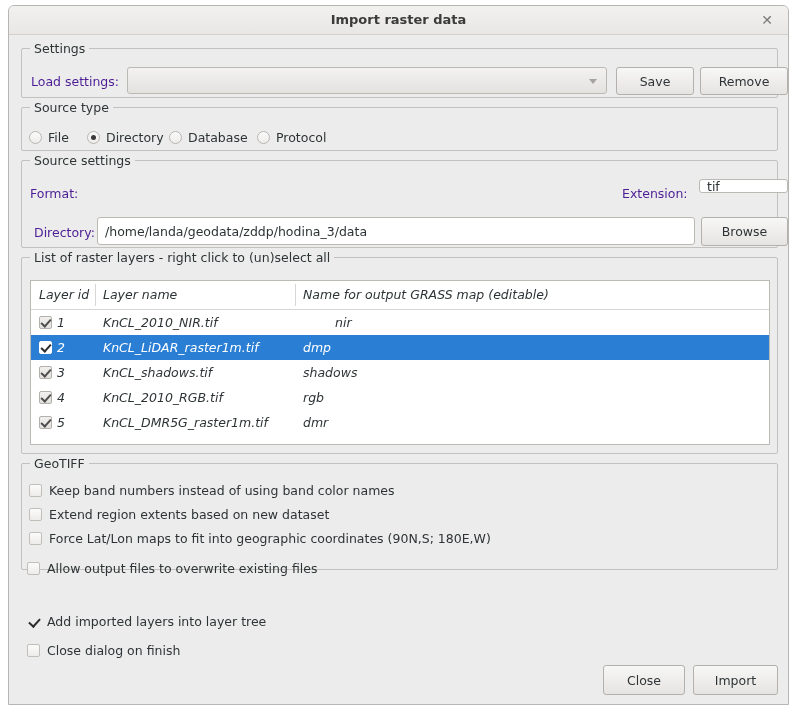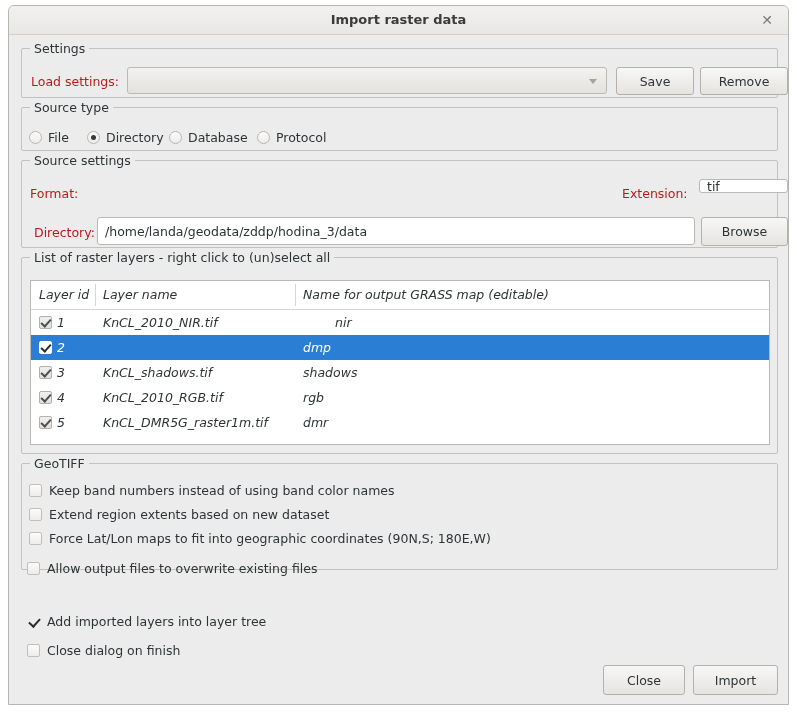--- a/index.html
+++ b/index.html
@@ -75,21 +75,21 @@
     background: #ececec;
     font-size: 12.5px;
     color: #2e3436;
     white-space: nowrap;
   }
 
   
   .lbl {
     position: absolute;
     font-size: 12.5px;
-    color: #b91c1c;
+    color: #4c1d95;
     white-space: nowrap;
   }
 
   .btn {
     position: absolute;
     box-sizing: border-box;
     background: linear-gradient(to bottom, #f7f7f7 0%, #e6e4e1 100%);
     border: 1px solid #b4b1ac;
     border-radius: 3px;
     font-size: 12.5px;
@@ -344,20 +344,21 @@
     <div class="trow">
       <span class="row-check checked"></span>
       <span class="cell" style="left:26px;">1</span>
       <span class="cell" style="left:72px;">KnCL_2010_NIR.tif</span>
       <span class="cell" style="left:272px;margin-left:32px;">nir</span>
     </div>
 
     <div class="trow selected">
       <span class="row-check checked"></span>
       <span class="cell" style="left:26px;">2</span>
+      <span class="cell" style="left:72px;">KnCL_LiDAR_raster1m.tif</span>
       <span class="cell" style="left:272px;">dmp</span>
     </div>
 
     <div class="trow">
       <span class="row-check checked"></span>
       <span class="cell" style="left:26px;">3</span>
       <span class="cell" style="left:72px;">KnCL_shadows.tif</span>
       <span class="cell" style="left:272px;">shadows</span>
     </div>
 

